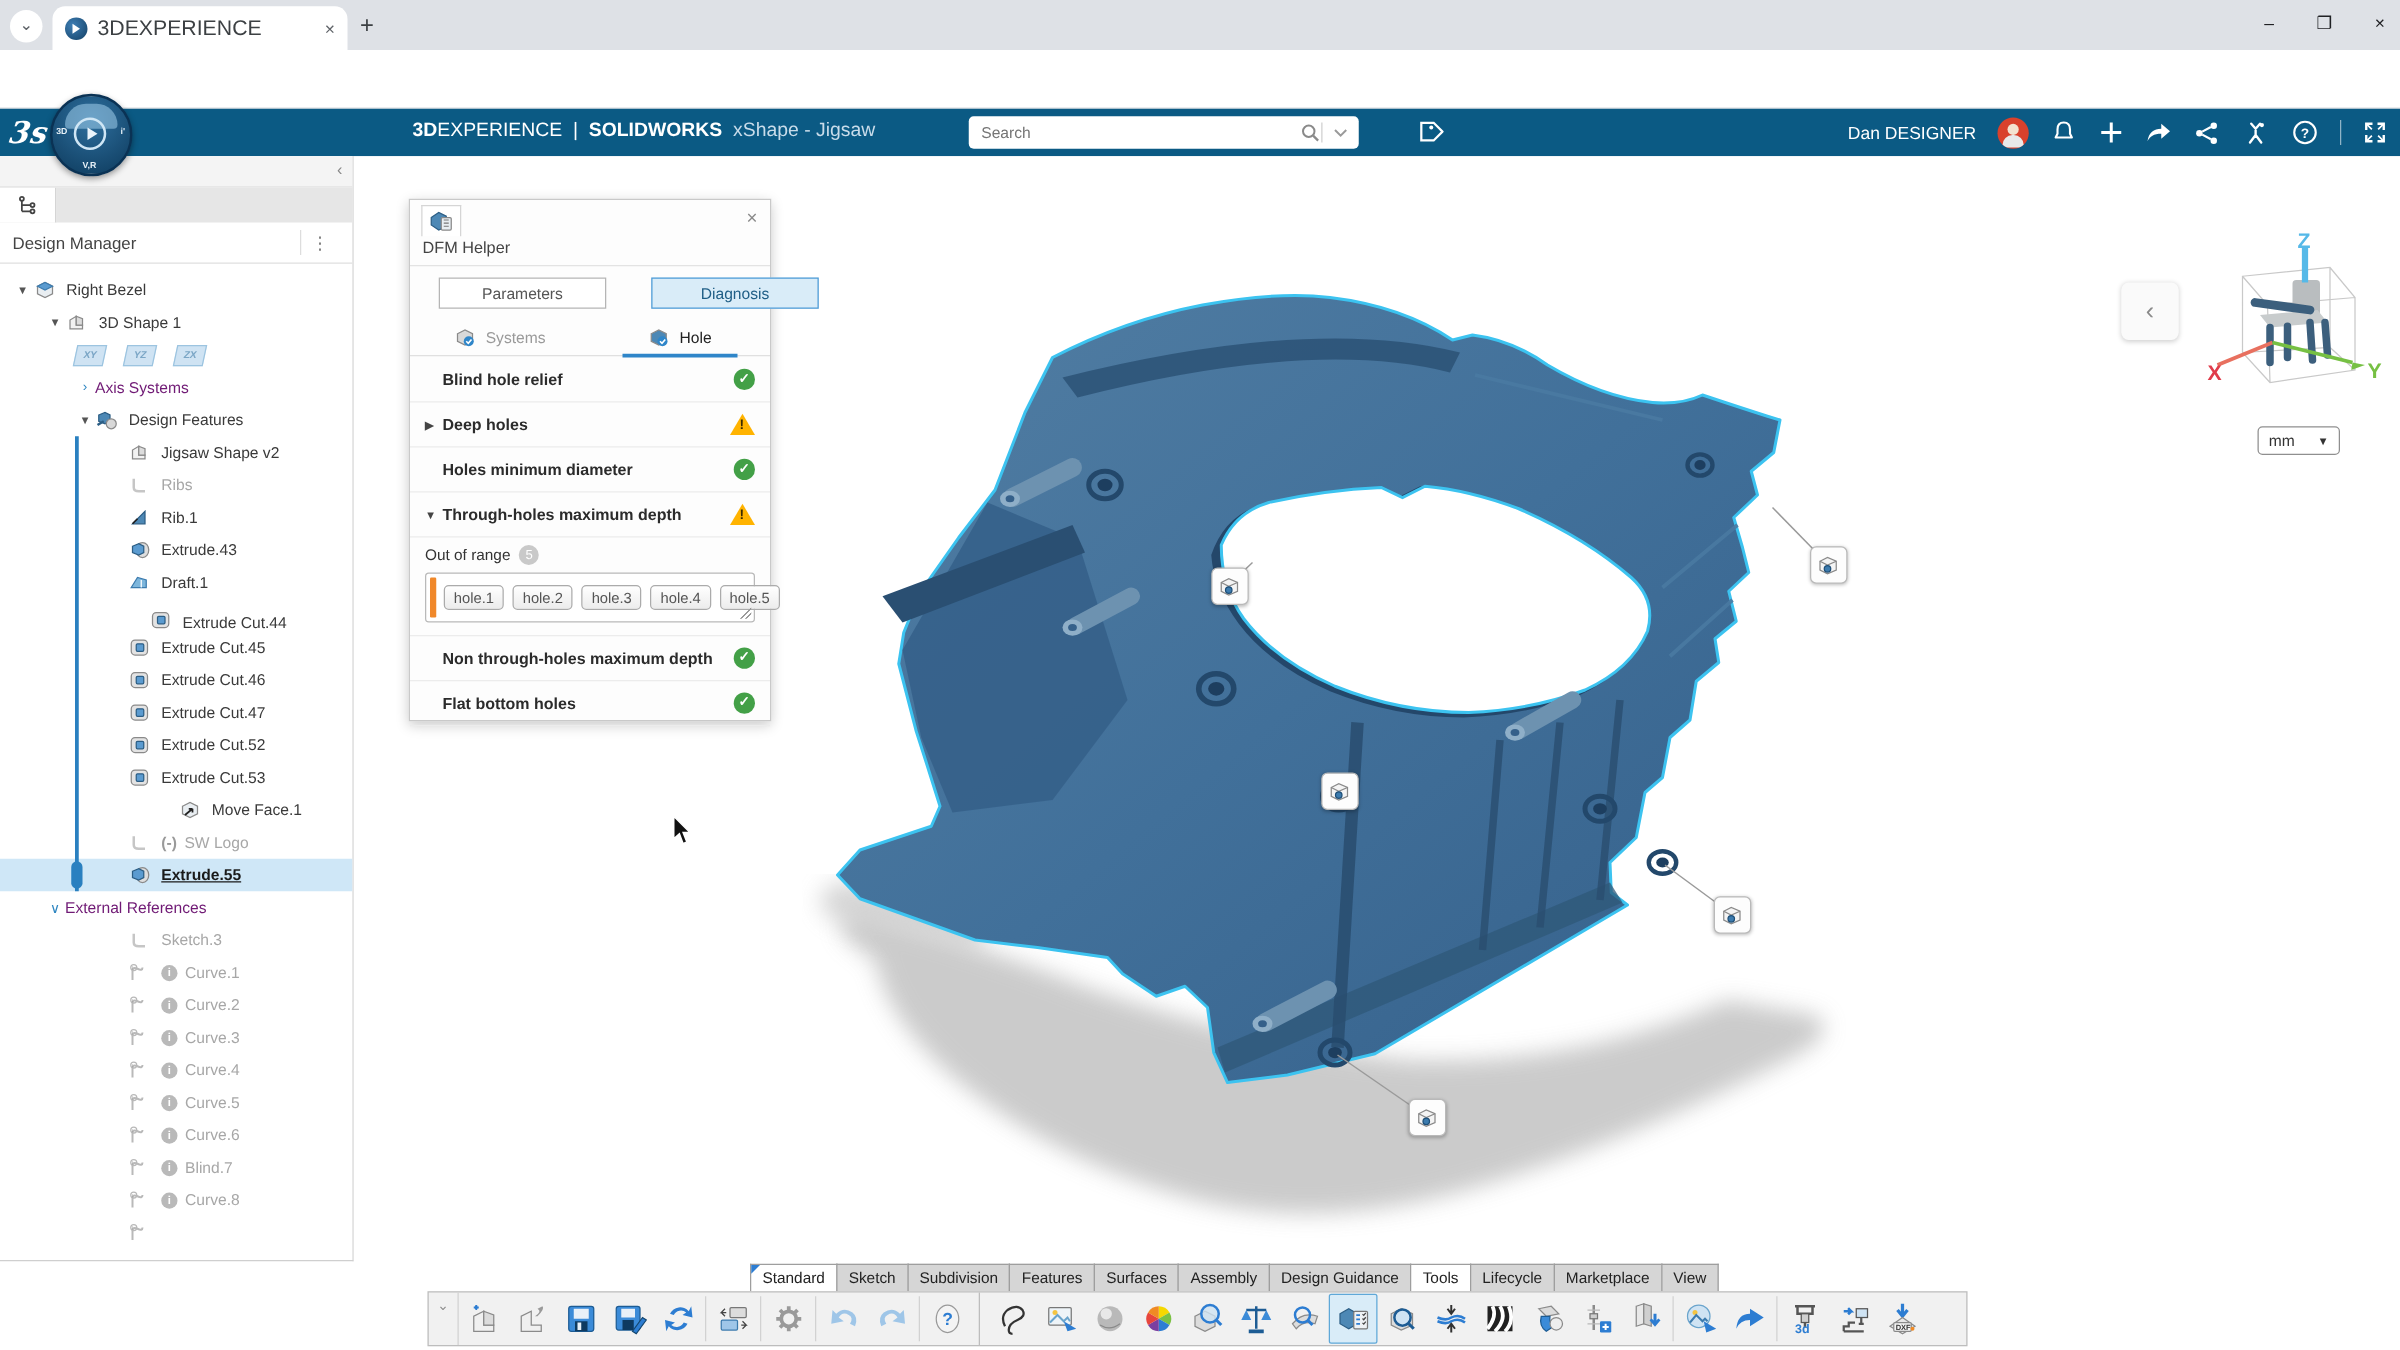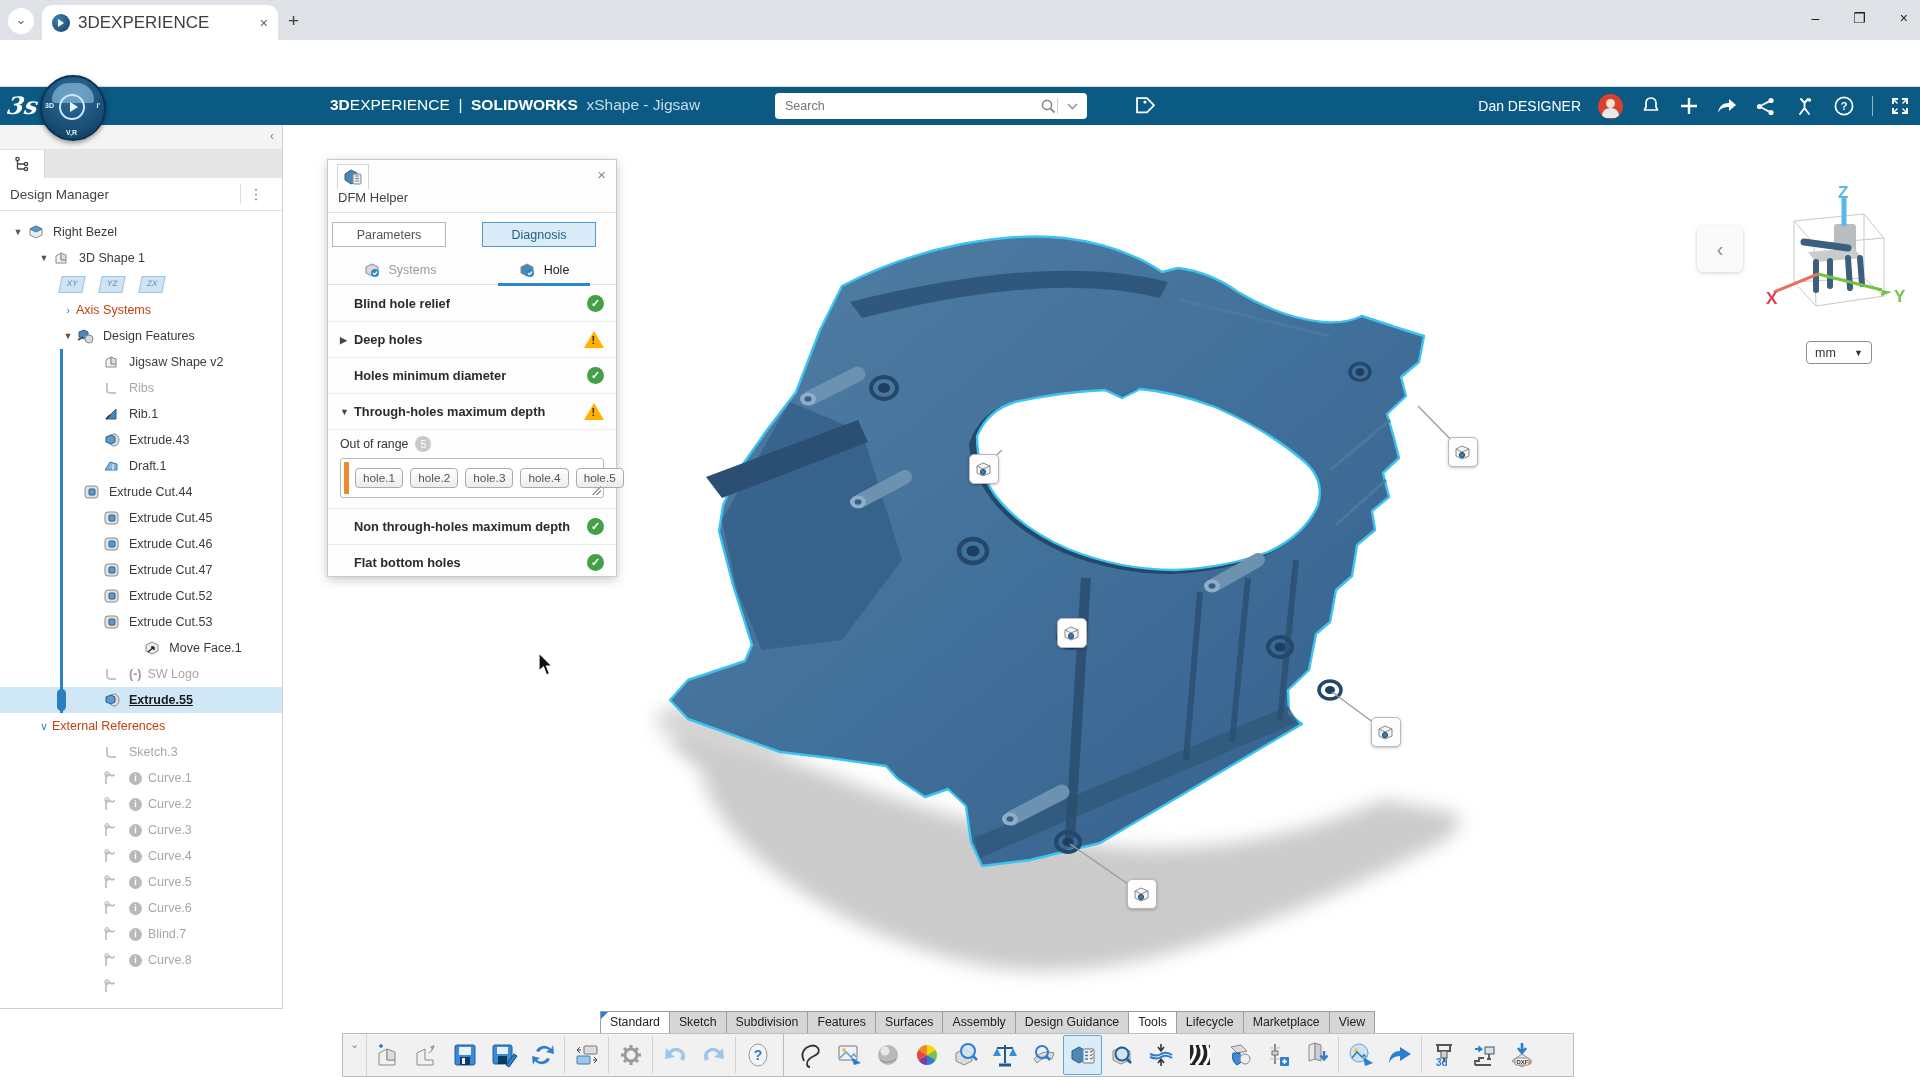--- a/index.html
+++ b/index.html
@@ -59,21 +59,21 @@
   .ptab{width:44px;background:#fff;border-right:1px solid #d5d5d5;display:flex;align-items:center;justify-content:center;}
   .panel-title{height:32px;display:flex;align-items:center;padding:0 10px;font-size:13.5px;color:#444;border-bottom:1px solid #e0e0e0;}
   .panel-title .sp{flex:1;}
   .panel-title .kb{border-left:1px solid #ddd;padding:2px 8px;color:#777;font-size:14px;letter-spacing:1px;}
   .tree{position:relative;padding-top:8px;}
   .trow{height:26px;display:flex;align-items:center;font-size:12.5px;color:#3a3a3a;position:relative;}
   .trow .caret{width:16px;text-align:center;font-size:9px;color:#555;flex:none;}
   .trow .caret.blue{color:#2e86c1;font-size:11px;}
   .trow .ticon{width:20px;height:18px;margin-right:7px;flex:none;display:flex;align-items:center;justify-content:center;}
   .trow.muted,.trow.muted .lbl{color:#a7a7a7;}
-  .trow.link .lbl{color:#c2410c;}
+  .trow.link .lbl{color:#701a75;}
   .trow.selected{background:#cfe7f7;}
   .trow.selected .lbl{font-weight:bold;text-decoration:underline;color:#1a1a1a;}
   .groupbar{position:absolute;left:60px;width:3px;background:#2a80c0;z-index:2;}
   .selpill{position:absolute;left:57px;width:9px;height:22px;border-radius:5px;background:#2a80c0;z-index:3;}
   .infodot{width:13px;height:13px;border-radius:50%;background:#b9b9b9;color:#fff;font-size:9px;font-weight:bold;
     text-align:center;line-height:13px;margin-right:6px;flex:none;}
   .planechip{width:22px;height:15px;background:#cfe3f3;border:1px solid #9cc4e0;color:#7ba6c6;
     font-size:8px;font-weight:bold;text-align:center;line-height:14px;transform:skewX(-12deg);margin-right:16px;}
   
   .viewport{position:absolute;left:283px;top:125px;right:0;bottom:0;background:#fff;}
@@ -89,21 +89,21 @@
   .units .dd{font-size:9px;color:#333;}
   .cursor{position:absolute;left:538px;top:652px;z-index:8;}
   
   .dfm{position:absolute;left:327px;top:159px;width:290px;height:418px;background:#fdfdfd;border:1px solid #c9c9c9;
     box-shadow:0 3px 10px rgba(0,0,0,.22);z-index:5;box-sizing:border-box;}
   .dfm-tabchip{position:absolute;left:9px;top:4px;width:30px;height:24px;border:1px solid #d5d5d5;border-bottom:none;
     background:#fff;display:flex;align-items:center;justify-content:center;}
   .dfm-close{position:absolute;right:10px;top:6px;color:#8a8a8a;font-size:15px;}
   .dfm-title{position:absolute;left:10px;top:30px;font-size:13px;color:#444;}
   .dfm-hr{position:absolute;left:0;top:52px;width:100%;height:1px;background:#e3e3e3;}
-  .dfm-seg{position:absolute;left:4px;top:62px;width:264px;height:25px;display:flex;gap:36px;}
+  .dfm-seg{position:absolute;left:23px;top:62px;width:304px;height:25px;display:flex;gap:36px;}
   .dfm-seg .sb{flex:1;display:flex;align-items:center;justify-content:center;font-size:12.5px;
     border:1px solid #b5b5b5;background:#fff;color:#555;box-sizing:border-box;}
   .dfm-seg .sb.active{background:#d9ecf8;border:1px solid #4d9bd6;color:#1f5e86;}
   .dfm-subtabs{position:absolute;left:0;top:96px;width:100%;height:28px;display:flex;border-bottom:1px solid #e0e0e0;}
   .dfm-subtab{flex:1;display:flex;align-items:center;justify-content:center;gap:6px;font-size:12.5px;color:#9a9a9a;position:relative;}
   .dfm-subtab.active{color:#222;}
   .dfm-subtab.active:after{content:"";position:absolute;left:50%;bottom:-2px;transform:translateX(-50%);
     width:92px;height:3px;background:#2f86c9;}
   .dfm-rows{position:absolute;left:0;top:126px;width:100%;}
   .dfm-row{min-height:35px;display:flex;align-items:center;padding:0 12px;border-bottom:1px solid #ececec;font-size:12.8px;font-weight:bold;color:#2b2b2b;}
@@ -352,21 +352,21 @@
         <div class="trow" style="padding-left: 86px;">
           <span class="caret"></span>
           <span class="ticon">
             <svg width="18" height="16">
               <path d="M2,12 L7,4 L14,6 L14,12 Z" fill="#7db6dc" stroke="#3c7bae"></path>
               <path d="M10,6 L10,12" stroke="#fff" stroke-width="1"></path>
             </svg>
           </span>
           <span class="lbl">Draft.1</span>
         </div>
-        <div class="trow" style="padding-left: 66px;">
+        <div class="trow" style="padding-left: 103px; align-items: flex-end;">
           <span class="caret"></span>
           <span class="ticon">
             <svg width="18" height="16">
               <rect x="2" y="2" width="13" height="12" rx="3" fill="#e3e3e3" stroke="#8a8a8a"></rect>
               <rect x="6" y="5" width="6" height="6" rx="1" fill="#5b9bd0" stroke="#2c5e85"></rect>
             </svg>
           </span>
           <span class="lbl">Extrude Cut.44</span>
         </div>
         <div class="trow" style="padding-left: 86px;">

